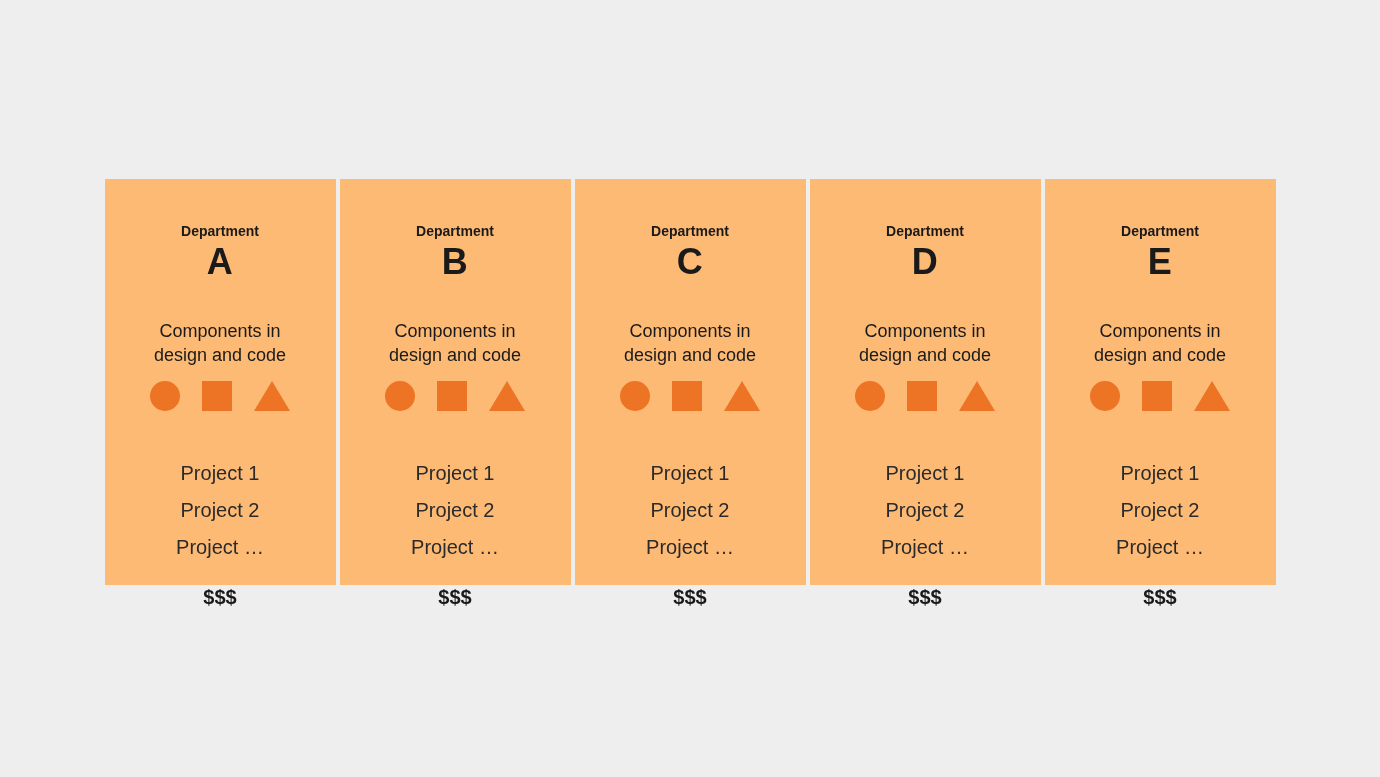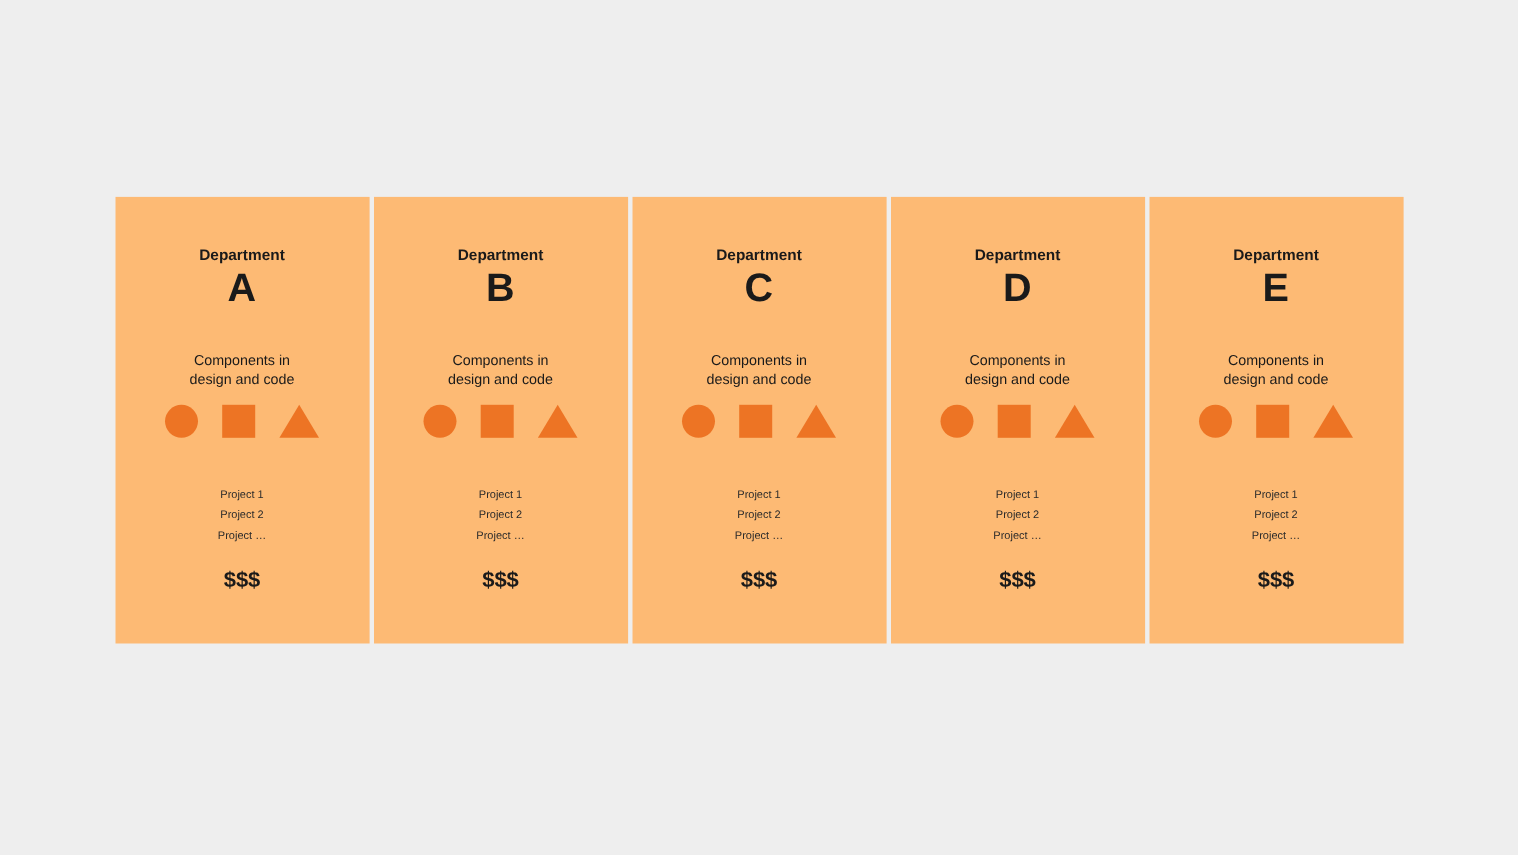--- a/index.html
+++ b/index.html
@@ -29,21 +29,21 @@
     font-size: 14px;
     font-weight: 600;
   }
   .dept-letter {
     font-size: 36px;
     font-weight: 700;
     margin-top: 2px;
     letter-spacing: 0.5px;
   }
   .components-label {
-    font-size: 13px;
+    font-size: 18px;
     font-weight: 500;
     margin-top: 36px;
     line-height: 1.35;
   }
   .shapes {
     margin-top: 14px;
     display: flex;
     justify-content: center;
     align-items: flex-end;
     gap: 22px;
@@ -61,21 +61,21 @@
   }
   .triangle {
     width: 0;
     height: 0;
     border-left: 18px solid transparent;
     border-right: 18px solid transparent;
     border-bottom: 30px solid #ed7424;
   }
   .projects {
     margin-top: 44px;
-    font-size: 10px;
+    font-size: 20px;
     line-height: 1.85;
     color: #2a2a2a;
   }
   .projects div { }
   .cost {
     margin-top: 20px;
     font-size: 20px;
     font-weight: 700;
   }
 </style>

